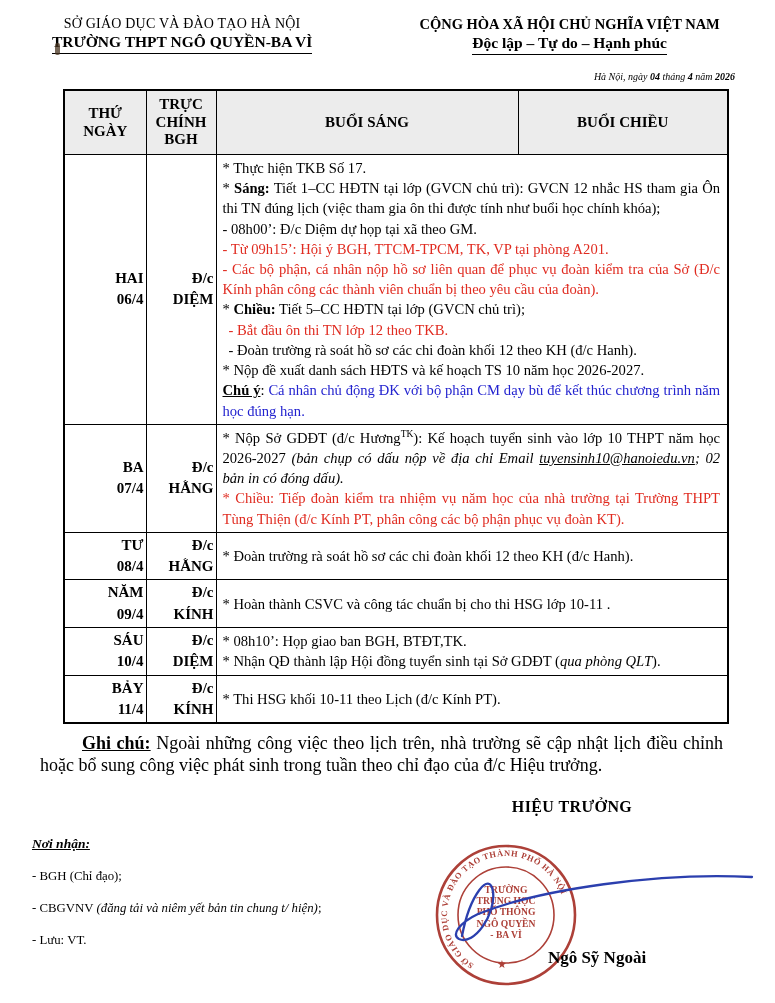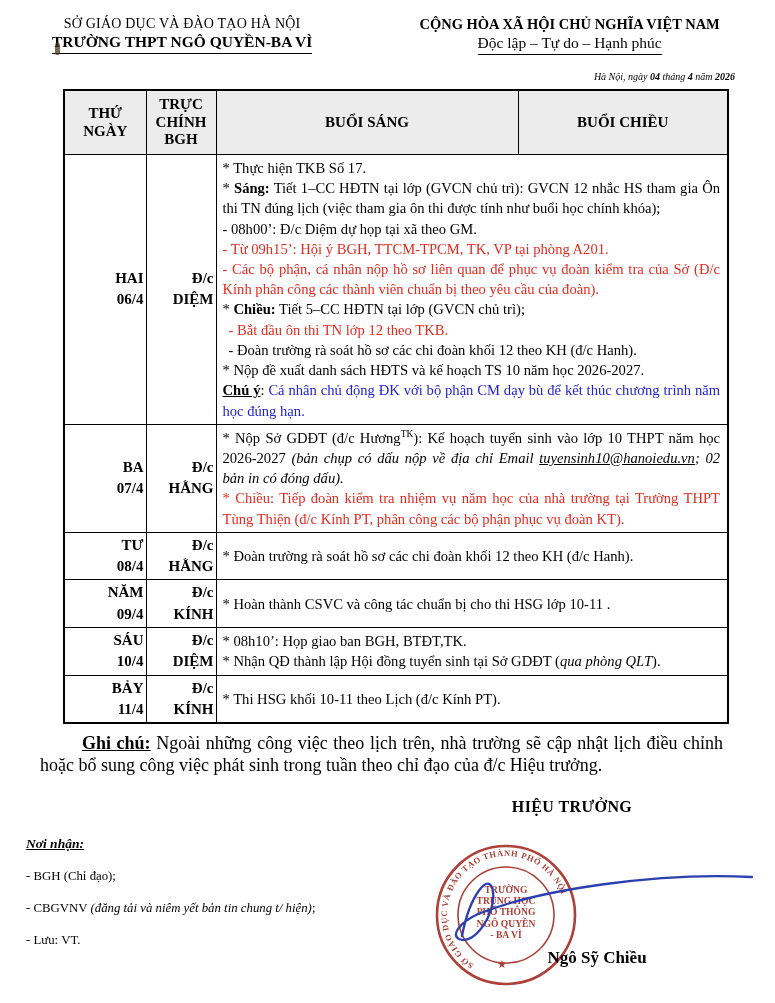--- a/index.html
+++ b/index.html
@@ -13,21 +13,21 @@
   
   .speck{position:absolute;left:55px;top:43px;width:5px;height:12px;background:#4a3622;opacity:.75;border-radius:2px;}
 
   
   .hdr{display:flex;padding-top:16px;}
   .hdr-left{width:47%;text-align:center;}
   .hdr-right{width:53%;text-align:center;}
   .hdr-left .l1{font-size:14px;letter-spacing:.2px;}
   .hdr-left .l2{font-size:15.5px;font-weight:bold;margin-top:1px;}
   .hdr-right .l1{font-size:14.5px;font-weight:bold;}
-  .hdr-right .l2{font-size:15.5px;font-weight:normal;margin-top:1px;}
+  .hdr-right .l2{font-size:15.5px;font-weight:bold;margin-top:1px;}
   .underlined{display:inline-block;border-bottom:1.4px solid #000;padding-bottom:2px;text-align:right;}
 
   .dateline{margin-top:16px;padding-right:40px;text-align:right;font-style:italic;font-size:10px;}
 
   .title-block{text-align:center;margin-top:10px;}
   .title-main{font-size:20px;font-weight:bold;letter-spacing:.2px;}
   .title-sub{font-size:16.5px;font-weight:bold;margin-top:2px;}
 
   
   table.sched{border-collapse:collapse;margin:7px 0 0 63px;width:664px;table-layout:fixed;border:2px solid #000;}
@@ -45,21 +45,21 @@
   .sg-i{font-style:italic;}
   .sg-u{text-decoration:underline;}
   .sg-sup{vertical-align:super;font-size:.65em;line-height:0;}
   .sg-red{color:var(--red);}
   .sg-blue{color:var(--blue);}
 
   
   .note{margin:8px 52px 0 40px;font-size:18px;line-height:22px;text-align:justify;text-indent:42px;}
 
   
-  .recipients{position:absolute;left:26px;top:836px;font-size:13px;}
+  .recipients{position:absolute;left:32px;top:836px;font-size:13px;}
   .recipients .label{font-weight:bold;font-style:italic;text-decoration:underline;font-size:13.5px;margin-bottom:9px;}
   .recipients .item{margin-top:16px;font-size:12.8px;line-height:16px;}
 
   .sig-title{position:absolute;left:492px;top:798px;width:160px;text-align:center;font-weight:bold;font-size:16px;letter-spacing:.4px;}
   .sig-name{position:absolute;left:512px;top:948px;width:170px;text-align:center;font-weight:bold;font-size:17px;}
   .stamp-wrap{position:absolute;left:431px;top:843px;width:150px;height:146px;}
   .sig-stroke{position:absolute;left:428px;top:852px;width:334px;height:110px;}
 </style>
 </head>
 <body>
@@ -231,14 +231,14 @@
           <text x="75" y="95" text-anchor="middle" font-size="9.6" font-weight="bold" fill="var(--stamp)">- BA VÌ</text>
         </g>
       <text id="stamp-star" x="71" y="125" font-size="11" fill="var(--stamp)" text-anchor="middle">★</text>
     </svg>
   </div>
 
   <svg class="sig-stroke" viewBox="0 0 334 110">
     <path d="M 34,84 C 42,42 62,18 65,40 C 68,62 46,94 31,87 C 23,83 31,71 50,62 C 112,37 232,20 324,25" fill="none" stroke="var(--sig)" stroke-width="2.3" stroke-linecap="round"></path>
   </svg>
 
-  <div class="sig-name">Ngô Sỹ Chiều</div>
+  <div class="sig-name">Ngô Sỹ Ngoài</div>
 </div>
 
 </body></html>

